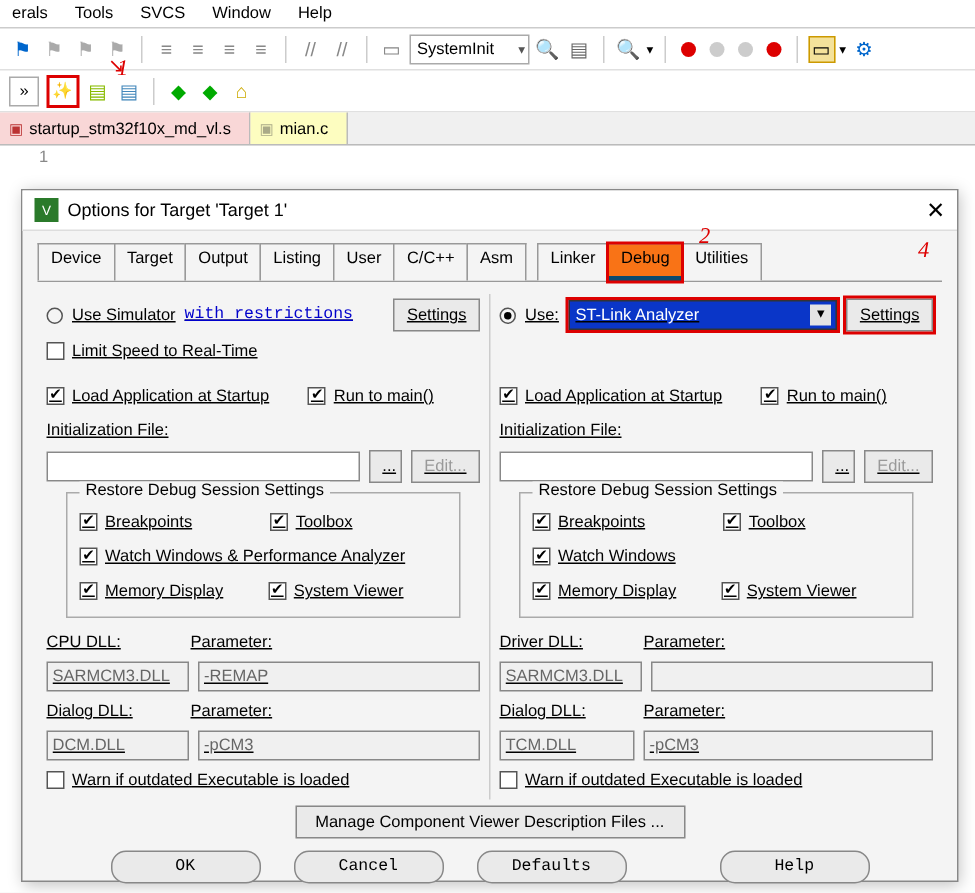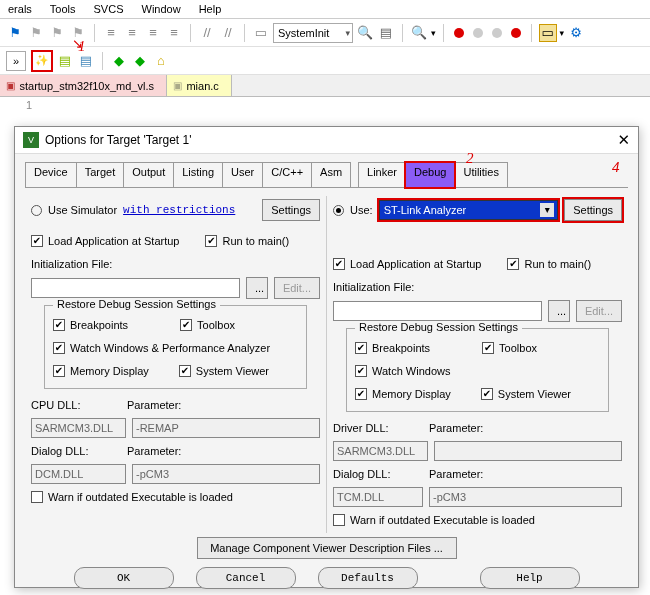--- a/index.html
+++ b/index.html
@@ -129,31 +129,32 @@
   .dtab {
     padding: 3px 8px 0;
     border: 1px solid #999;
     border-bottom: none;
     background: #f4f4f4;
     margin-right: -1px;
     font-size: 11px;
     position: relative;
   }
   .dtab.active {
-    background: #8b5cf6;
+    background: #f97316;
     z-index: 2;
-    border-bottom: 1px solid #0c4a6e;
+    border-bottom: 4px solid #0c4a6e;
     margin-bottom: -1px;
   }
   .dtab.hilite { outline: 2px solid #d00; outline-offset: -1px; }
   .panes {
     display: flex;
     gap: 0;
     flex: 1;
     padding-top: 8px;
+    text-decoration: underline;
   }
   .pane {
     flex: 1;
     padding: 0 6px;
   }
   .pane + .pane { border-left: 1px solid #ccc; }
   .row { display: flex; align-items: center; gap: 6px; margin: 3px 0; min-height: 20px; }
   .radio { width: 11px; height: 11px; border: 1px solid #555; border-radius: 50%; display: inline-flex; align-items: center; justify-content: center;}
   .radio.sel::after { content: ''; width: 5px; height: 5px; background: #000; border-radius: 50%; }
   .chk { width: 12px; height: 12px; border: 1px solid #555; display: inline-flex; align-items: center; justify-content: center; font-size: 10px; line-height: 1; background: #fff;}
@@ -292,20 +293,26 @@
     <div class="panes">
 
       <div class="pane">
         <div class="row">
           <span class="radio"></span>
           <span>Use Simulator</span>
           <span class="link" style="font-family:'Courier New',monospace">with restrictions</span>
           <span style="flex:1"></span>
           <span class="btn">Settings</span>
         </div>
+        <div class="row">
+          <label>
+              <span class="chk"></span>
+              <span>Limit Speed to Real-Time</span>
+            </label>
+        </div>
         <div class="row" style="margin-top:10px">
           <label>
               <span class="chk sel"></span>
               <span>Load Application at Startup</span>
             </label>
           <span style="width:14px"></span>
           <label>
               <span class="chk sel"></span>
               <span>Run to main()</span>
             </label>

